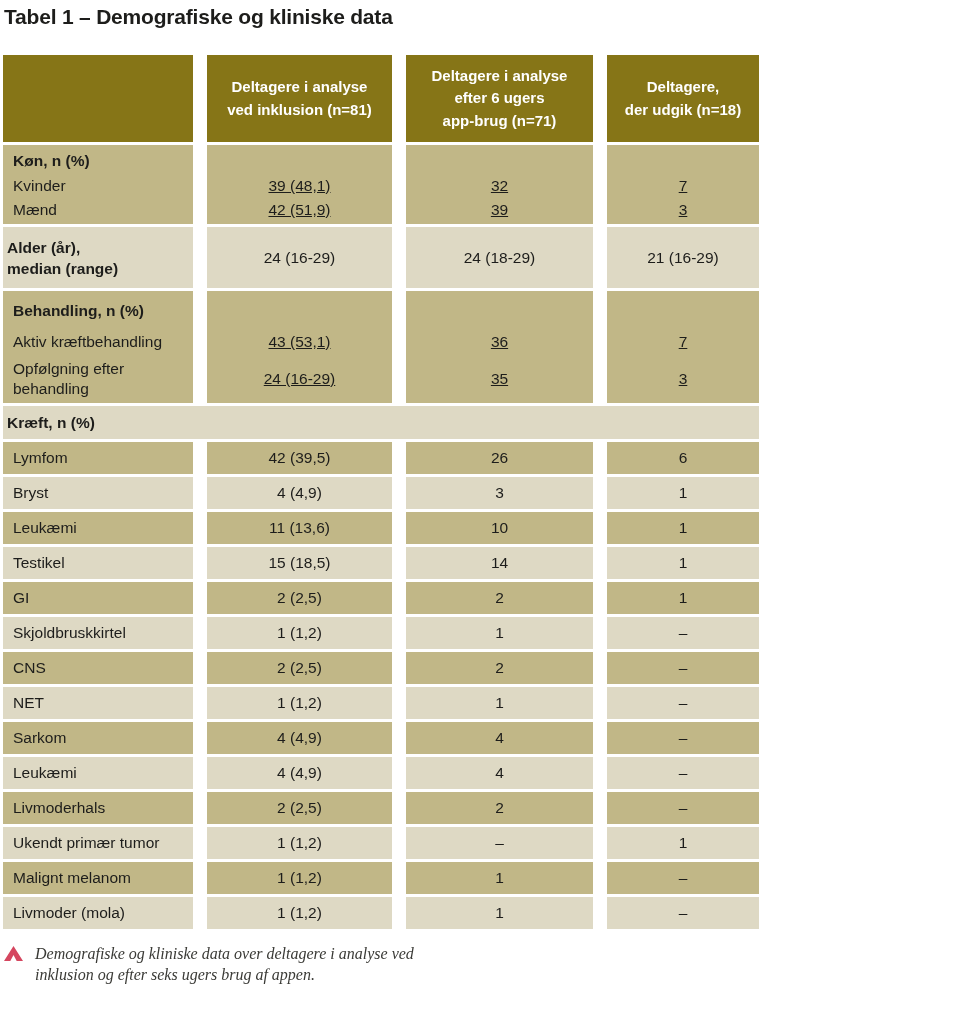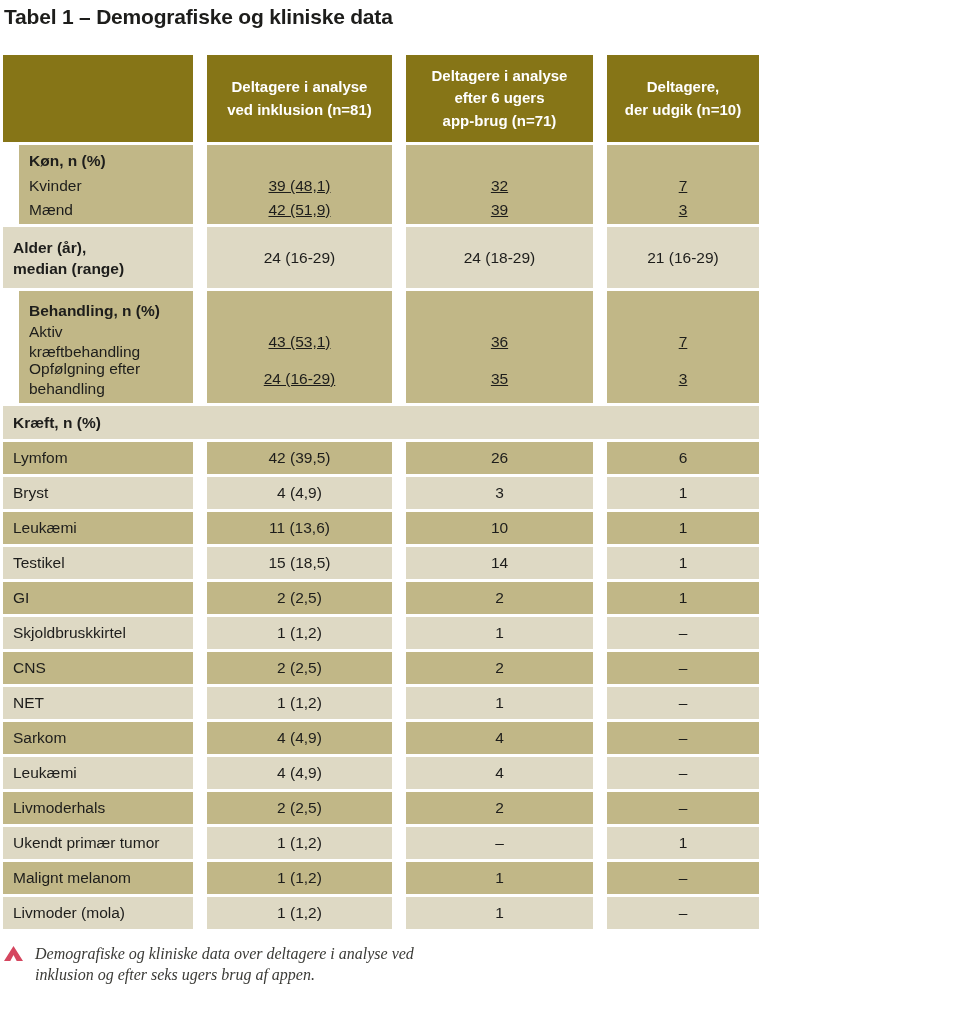--- a/index.html
+++ b/index.html
@@ -36,35 +36,35 @@
   .header-row .cell{
     background:var(--olive);
     min-height:87px;
     display:flex;align-items:center;justify-content:center;
     color:#ffffff;font-weight:700;font-size:15px;line-height:1.5;
     text-align:center;white-space:pre-line;
     padding:4px 6px;
   }
   
   .sec-group .cell{padding:3px 0 2px 0;}
-  .sec-group .cell.label{padding-left:10px;padding-right:16px;margin-left:16px;}
+  .sec-group .cell.label{padding-left:10px;padding-right:16px;}
   .sec-title{display:flex;align-items:center;font-weight:700;font-size:15.5px;}
   .it{display:flex;align-items:center;font-size:15.5px;white-space:pre-line;line-height:20px;}
   .cell.val .it,.cell.val .sec-title{justify-content:center;text-align:center;text-decoration:underline;}
   [data-sec="kon"] .sec-title{height:26px;}
   [data-sec="kon"] .it{height:24px;}
   [data-sec="behandling"] .sec-title{height:33px;}
   [data-sec="behandling"] .it{height:30px;}
   [data-sec="behandling"] .it.tall{height:44px;}
   
   .sec-merged .cell{
     display:flex;align-items:center;font-size:15.5px;
   }
   .sec-merged .cell.label{
-    padding-left:10px;font-weight:700;white-space:pre-line;line-height:21px;
+    padding-left:4px;font-weight:700;white-space:pre-line;line-height:21px;
   }
   .sec-merged .cell.val{justify-content:center;text-align:center;}
   [data-sec="alder"] .cell{min-height:61px;}
   [data-sec="kraeft"] .cell{min-height:33px;grid-column:1 / -1;}
   
   .sec-row .cell{
     min-height:32px;display:flex;align-items:center;font-size:15.5px;
   }
   .sec-row .cell.label{padding-left:10px;text-align:center;}
   .sec-row .cell.val{justify-content:center;}
@@ -87,21 +87,21 @@
 
 <div class="table">
     <div class="row header-row">
       <div class="cell"></div>
       <div class="cell">Deltagere i analyse
 ved inklusion (n=81)</div>
       <div class="cell">Deltagere i analyse
 efter 6 ugers
 app-brug (n=71)</div>
       <div class="cell">Deltagere,
-der udgik (n=10)</div>
+der udgik (n=18)</div>
     </div>
     <div class="row sec-group bg-tan" data-sec="kon">
       <div class="cell label">
         <div class="sec-title">Køn, n (%)</div>
         <div class="it">Kvinder</div>
         <div class="it">Mænd</div>
       </div>
       <div class="cell val">
         <div class="sec-title"></div>
         <div class="it">39 (48,1)</div>

